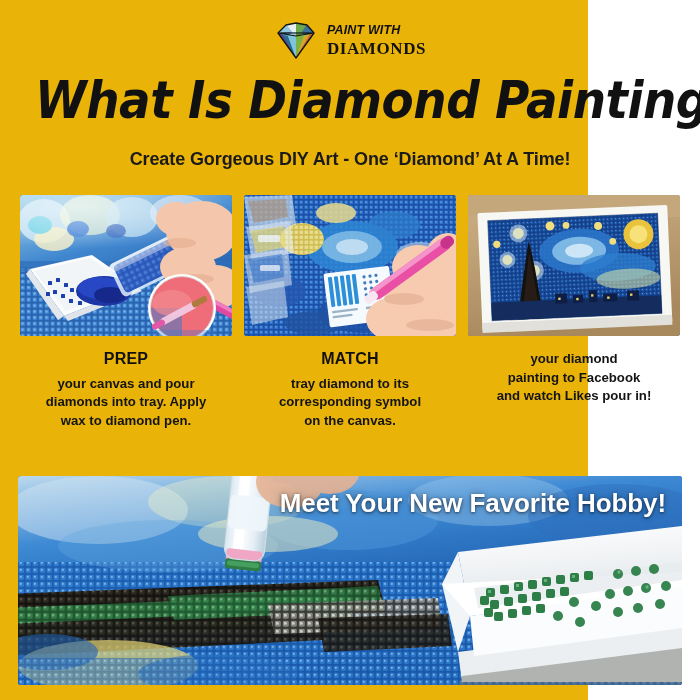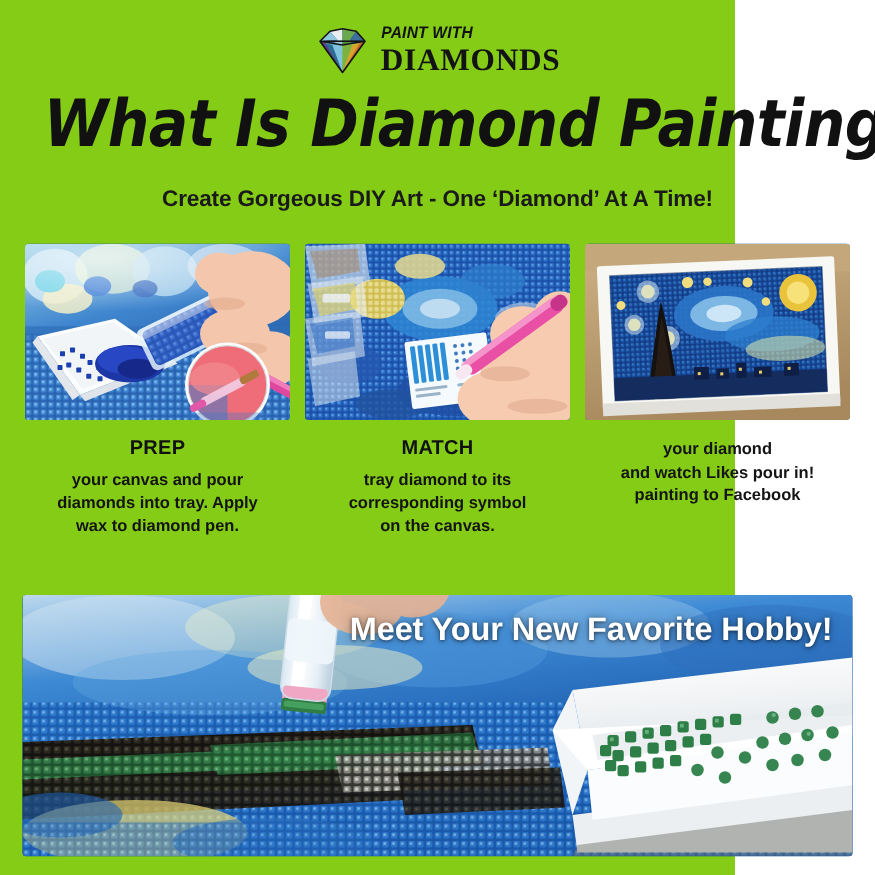--- a/index.html
+++ b/index.html
@@ -11,21 +11,21 @@
     width: 700px;
     height: 700px;
     overflow: hidden;
     font-family: "Liberation Sans", sans-serif;
     -webkit-font-smoothing: antialiased;
   }
   .page {
     position: relative;
     width: 588px;
     height: 700px;
-    background: #84cc16;
+    background: #eab308;
   }
 
   
   .logo-block {
     position: absolute;
     left: 0;
     top: 12px;
     width: 700px;
     height: 56px;
     display: flex;
@@ -53,21 +53,21 @@
     font-size: 13.5px;
     letter-spacing: 0.2px;
     color: #111111;
     transform: scaleX(0.92);
     transform-origin: left center;
     margin-bottom: 3px;
   }
   .logo-bottom {
     font-family: "Liberation Serif", serif;
     font-weight: bold;
-    font-size: 25px;
+    font-size: 17px;
     letter-spacing: 0.6px;
     color: #131313;
     line-height: 1;
   }
 
   
   .headline {
     position: absolute;
     left: 0;
     top: 73px;
@@ -507,22 +507,22 @@
                 <rect x="138" y="103" width="2.4" height="2.4"></rect>
               <rect x="161" y="101" width="2.4" height="2.4"></rect>
             </g>
             <rect x="22" y="22" width="170" height="100" fill="none" stroke="#0d2a5c" stroke-width="1" opacity="0.5"></rect>
           </g>
         </svg>
       </div>
       <div class="step-caption">
         <div class="step-body">
           <div>your diamond</div>
+          <div>painting to Facebook</div>
           <div>and watch Likes pour in!</div>
-          <div>painting to Facebook</div>
         </div>
       </div>
     </div>
 
   </div>
 
   <div class="banner">
     <svg class="photo-svg" viewBox="0 0 664 209" preserveAspectRatio="none">
       <defs>
         <linearGradient id="bnsky" x1="0" y1="0" x2="0.35" y2="1">

